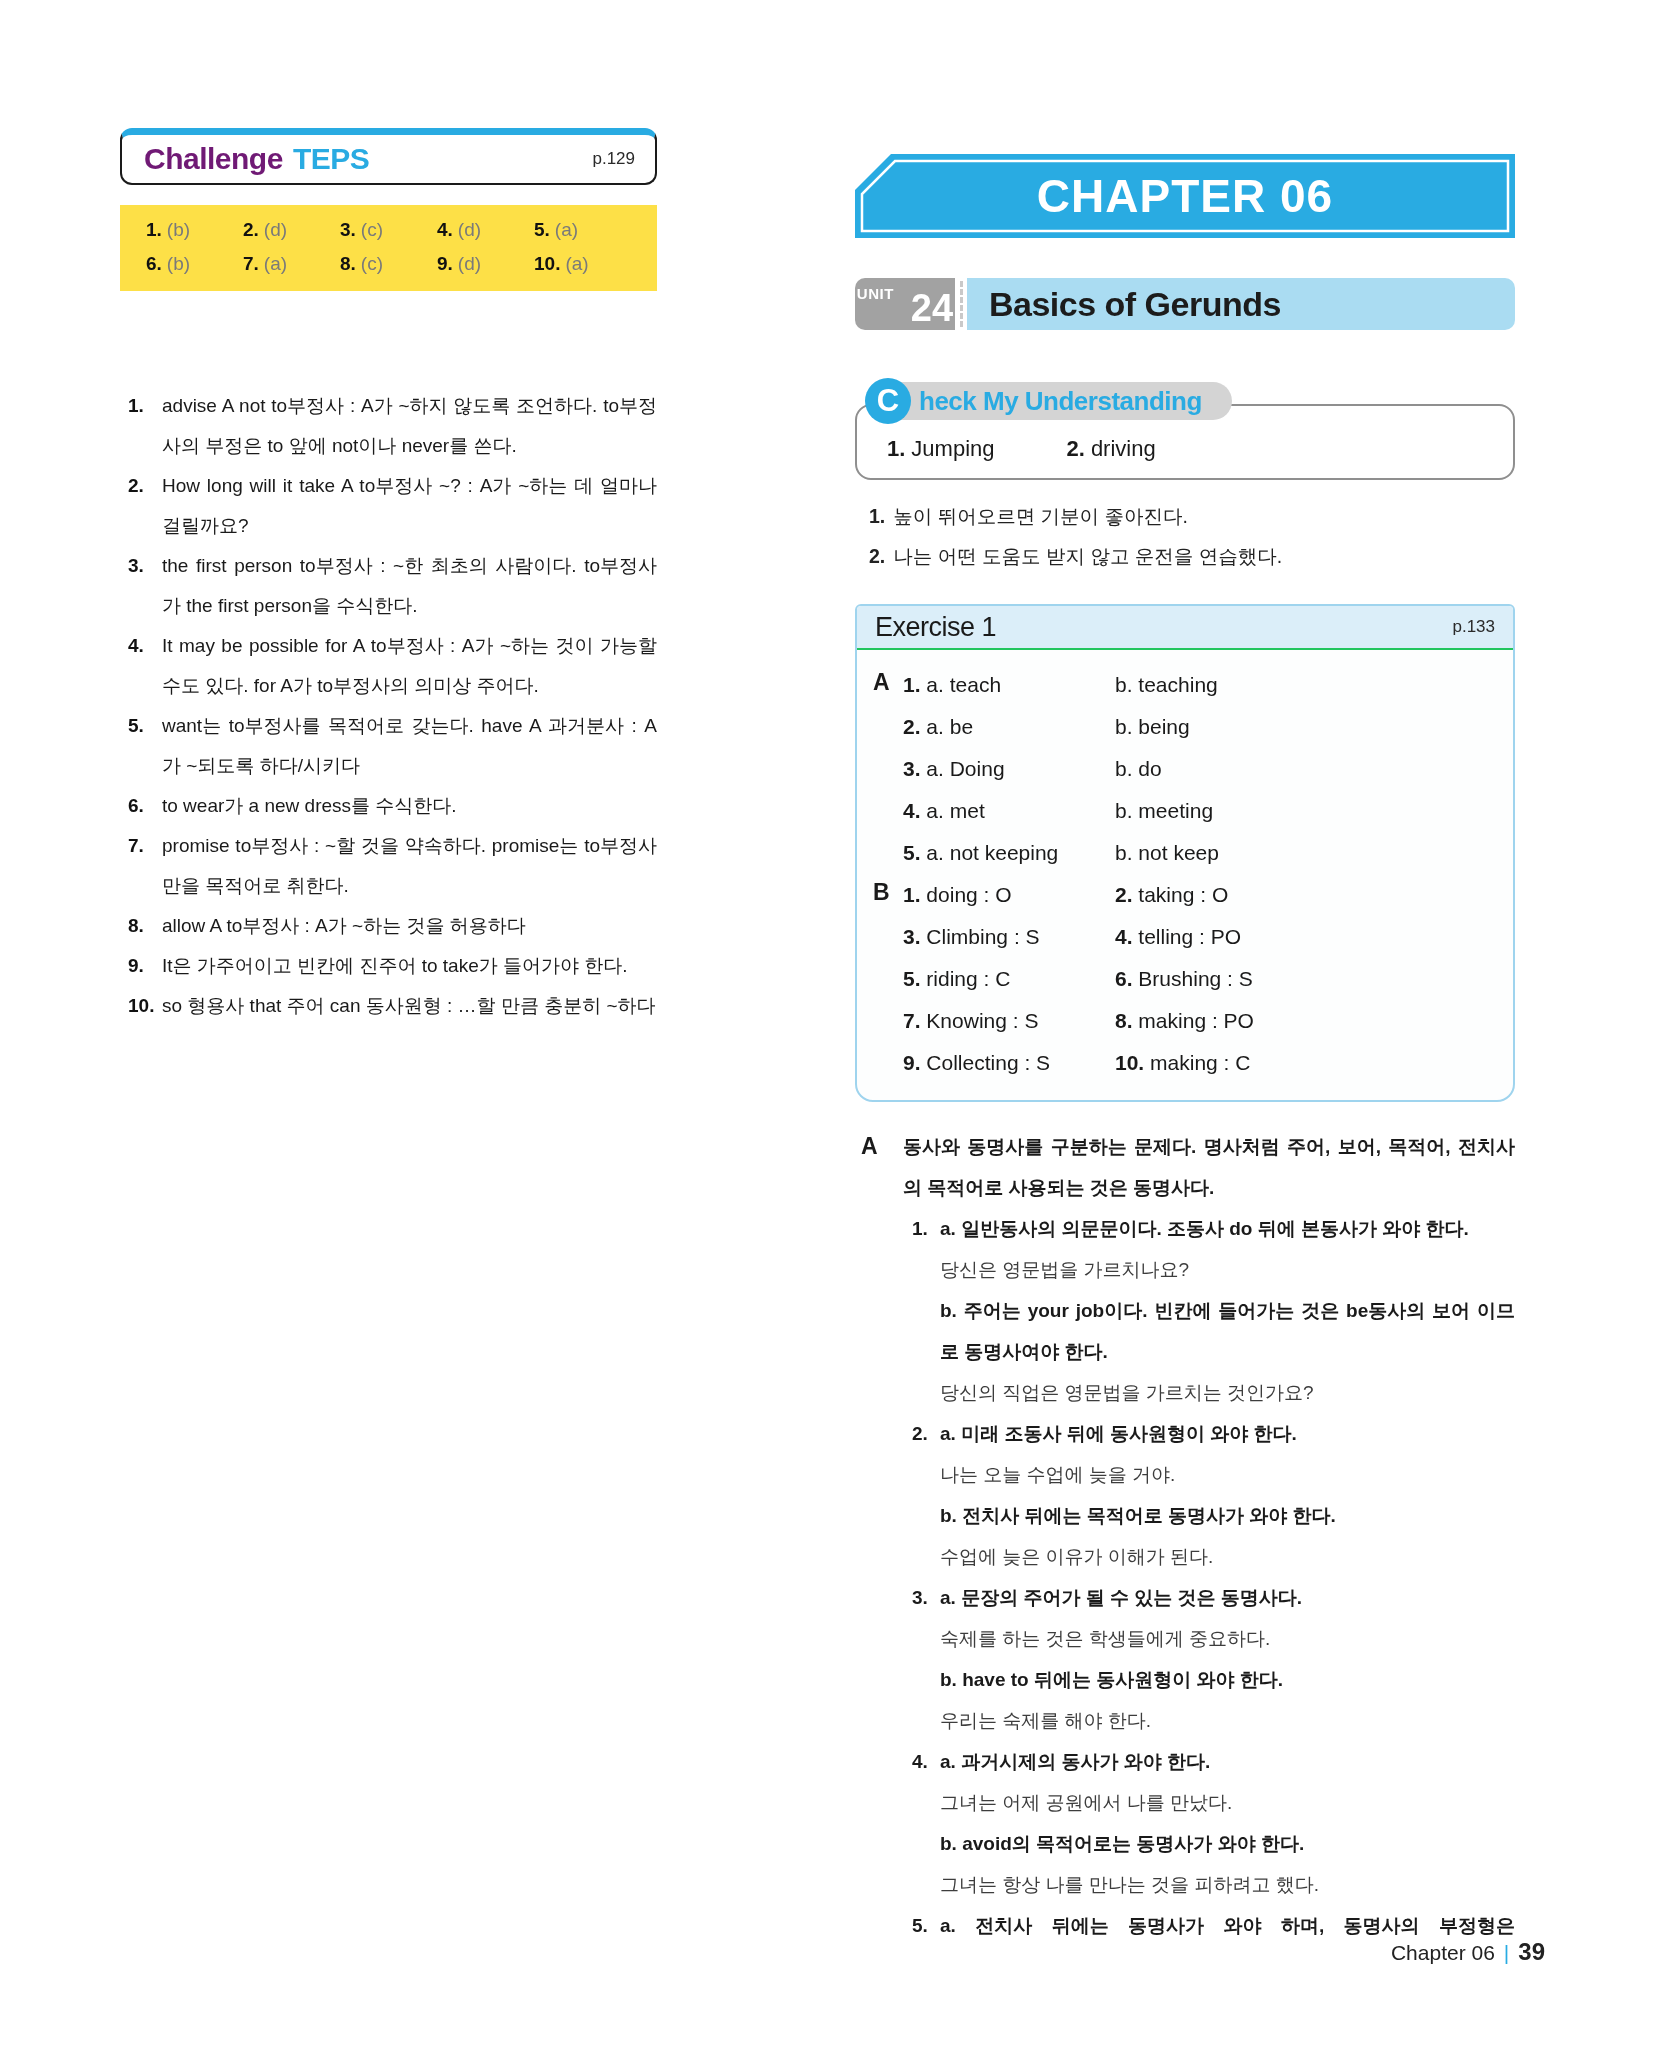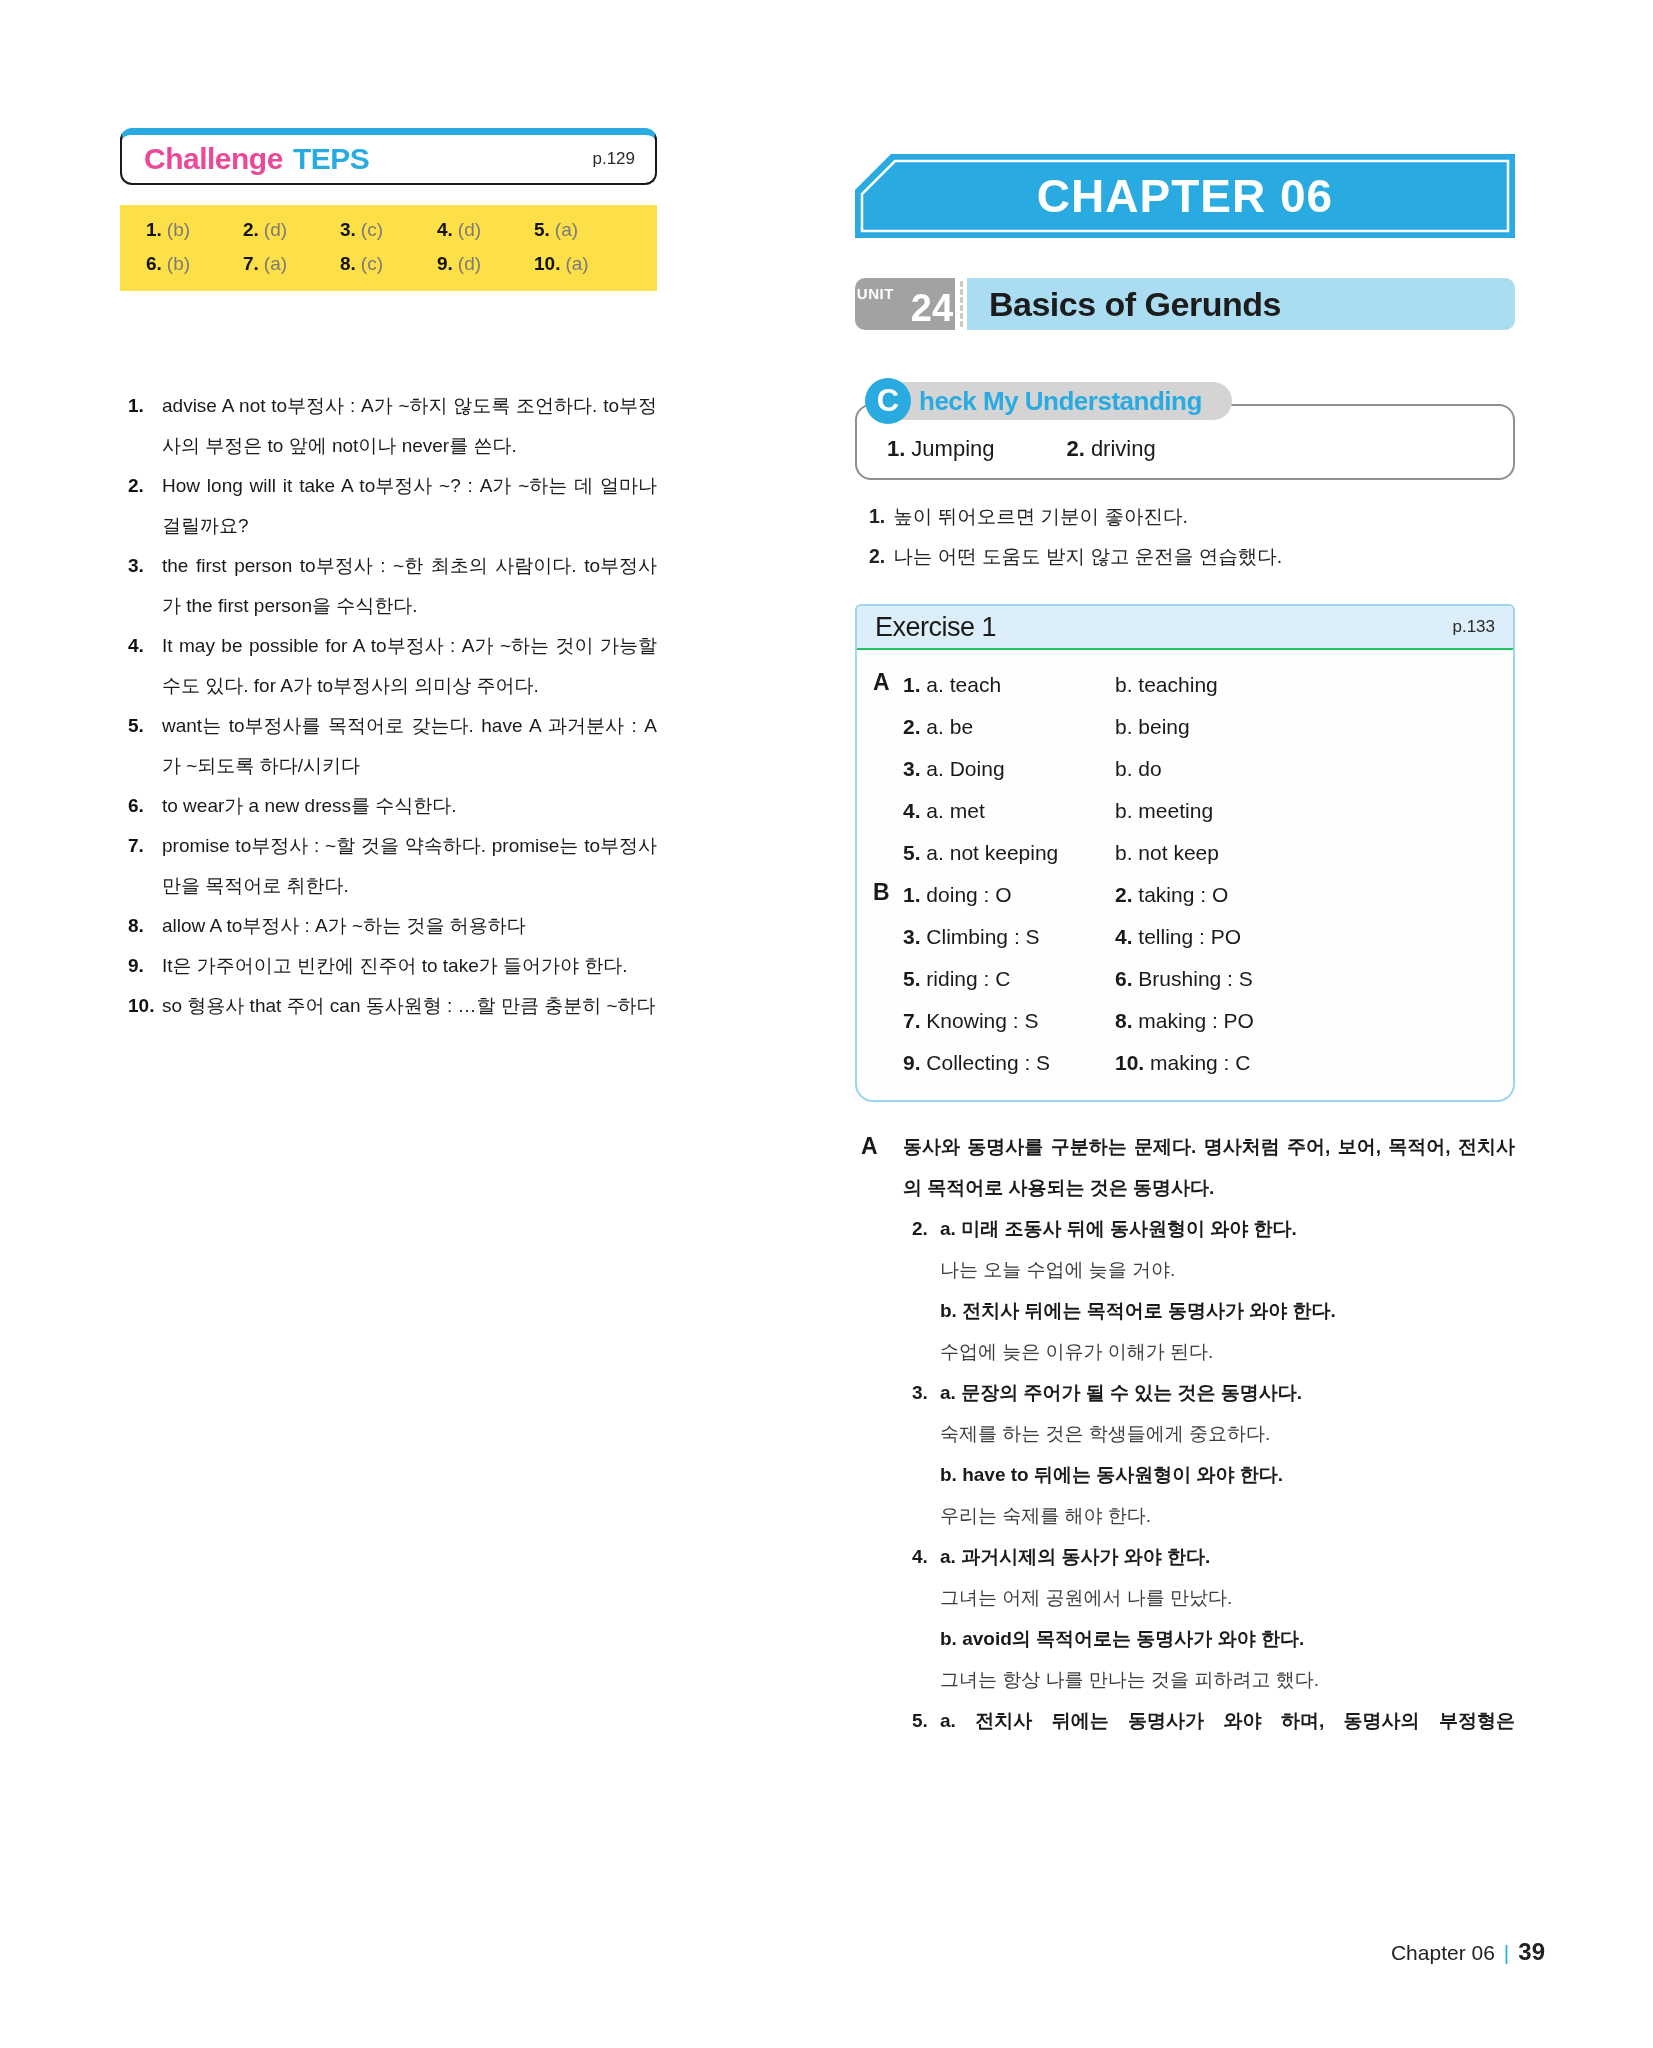--- a/index.html
+++ b/index.html
@@ -9,21 +9,21 @@
     font-family:"Liberation Sans","DejaVu Sans",sans-serif; color:#1a1a1a;
     overflow:hidden;
   }
   
   .col-left { position:absolute; left:120px; top:128px; width:537px; }
   .challenge-header {
     display:flex; align-items:center; height:57px;
     border:2.5px solid #1a1a1a; border-top:7px solid #29abe2;
     border-radius:12px; padding:0 20px 0 22px; background:#fff;
   }
-  .ch-title { font-size:30px; font-weight:bold; letter-spacing:-0.5px; color:#ec4899; }
+  .ch-title { font-size:30px; font-weight:bold; letter-spacing:-0.5px; color:#701a75; }
   .ch-accent { font-size:30px; font-weight:bold; color:#29abe2; margin-left:10px; letter-spacing:-0.5px; }
   .ch-page { margin-left:auto; font-size:17px; color:#2a2a2a; }
   .answer-box {
     margin-top:20px; background:#fde047; padding:10px 26px 12px 26px;
     display:grid; grid-template-columns:repeat(5,1fr); row-gap:4px;
     font-size:19px; line-height:30px;
   }
   .acell .anum { font-weight:bold; color:#111; }
   .acell .aval { color:#7a7a7a; margin-left:5px; }
   .cexpl { margin-top:95px; font-size:19px; line-height:40px; }
@@ -234,20 +234,26 @@
               <span class="ex-cell"><b>9.</b> <span>Collecting : S</span></span>
               <span class="ex-cell"><b>10.</b> <span>making : C</span></span>
             </div>
         </div>
       </div>
     </div>
 
     <div class="expl-a">
       <p class="xintro"><span class="xa-label">A</span><span>동사와 동명사를 구분하는 문제다. 명사처럼 주어, 보어, 목적어, 전치사의 목적어로 사용되는 것은 동명사다.</span></p>
 
+      <div class="xitem">
+        <p class="xfirst"><span class="xnum">1.</span><span>a.</span> <span>일반동사의 의문문이다. 조동사 do 뒤에 본동사가 와야 한다.</span></p>
+        <p class="xtrans">당신은 영문법을 가르치나요?</p>
+        <p class="xline"><span>b.</span> <span>주어는 your job이다. 빈칸에 들어가는 것은 be동사의 보어 이므로 동명사여야 한다.</span></p>
+        <p class="xtrans">당신의 직업은 영문법을 가르치는 것인가요?</p>
+      </div>
 
       <div class="xitem">
         <p class="xfirst"><span class="xnum">2.</span><span>a.</span> <span>미래 조동사 뒤에 동사원형이 와야 한다.</span></p>
         <p class="xtrans">나는 오늘 수업에 늦을 거야.</p>
         <p class="xline"><span>b.</span> <span>전치사 뒤에는 목적어로 동명사가 와야 한다.</span></p>
         <p class="xtrans">수업에 늦은 이유가 이해가 된다.</p>
       </div>
 
       <div class="xitem">
         <p class="xfirst"><span class="xnum">3.</span><span>a.</span> <span>문장의 주어가 될 수 있는 것은 동명사다.</span></p>

